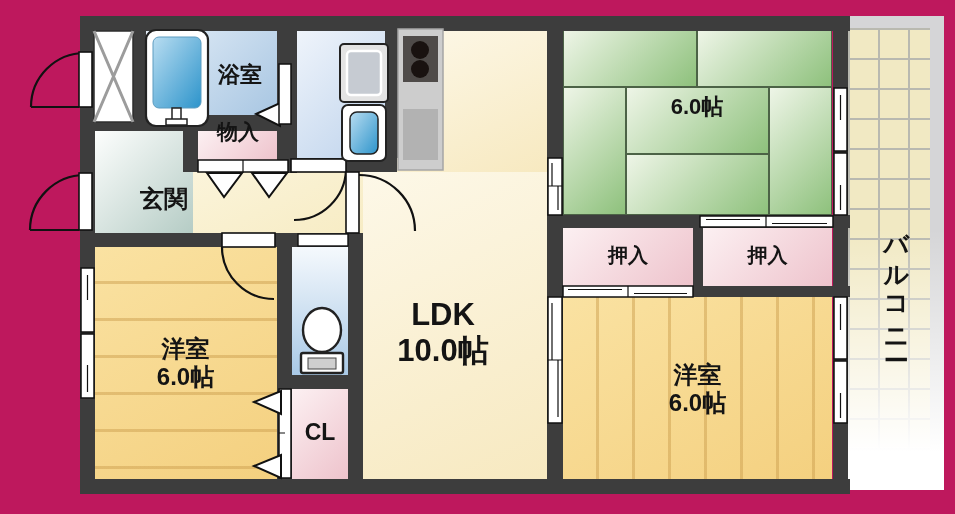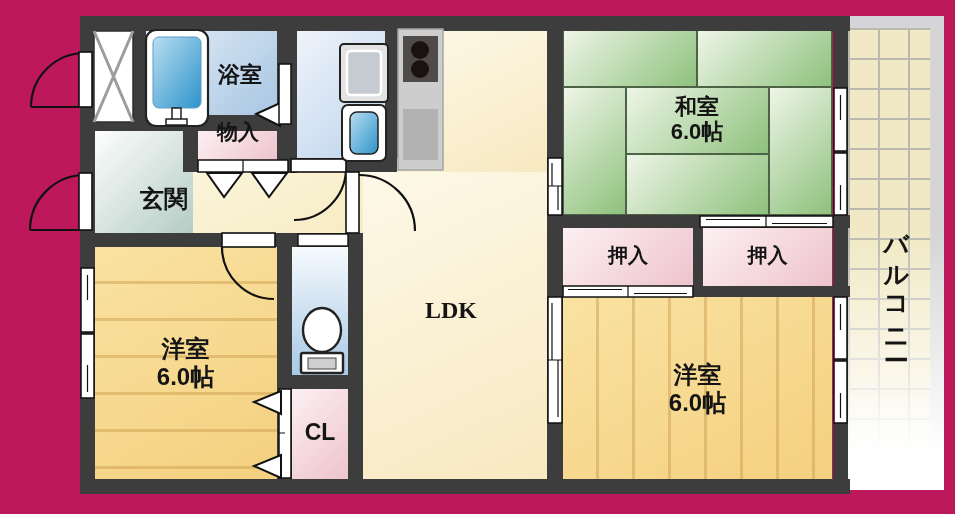--- a/index.html
+++ b/index.html
@@ -181,27 +181,27 @@
       <ellipse cx="322" cy="330" rx="19" ry="22" fill="#fff" stroke="#222" stroke-width="2.4"></ellipse>
       <rect x="301" y="353" width="42" height="20" rx="2" fill="#fff" stroke="#222" stroke-width="2.4"></rect>
       <rect x="308" y="358" width="28" height="11" fill="#cfcfcf" stroke="#444" stroke-width="1"></rect>
     </g>
   </svg>
 
   <div class="label" style="left:200px;top:62px;width:80px;font-size:22px;">浴室</div>
   <div class="label" style="left:198px;top:120px;width:80px;font-size:21px;">物入</div>
   <div class="label" style="left:96px;top:185px;width:90px;font-size:24px;padding-left:23px;">玄関</div>
   <div class="label" style="left:597px;top:94px;width:200px;font-size:22px;">
-    <div>和室</div>
     <div>6.0帖</div>
   </div>
   <div class="label" style="left:563px;top:244px;width:130px;font-size:20px;">押入</div>
   <div class="label" style="left:703px;top:244px;width:129px;font-size:20px;">押入</div>
-  <div class="label" style="left:371px;top:297px;width:160px;font-size:24px;font-family:Liberation Serif, serif;">
+  <div class="label" style="left:363px;top:297px;width:160px;font-size:31px;">
     <div>LDK</div>
+    <div>10.0帖</div>
   </div>
   <div class="label" style="left:94px;top:335px;width:183px;font-size:24px;">
     <div>洋室</div>
     <div>6.0帖</div>
   </div>
   <div class="label" style="left:563px;top:361px;width:269px;font-size:24px;">
     <div>洋室</div>
     <div>6.0帖</div>
   </div>
   <div class="label" style="left:292px;top:419px;width:56px;font-size:23px;">CL</div>

